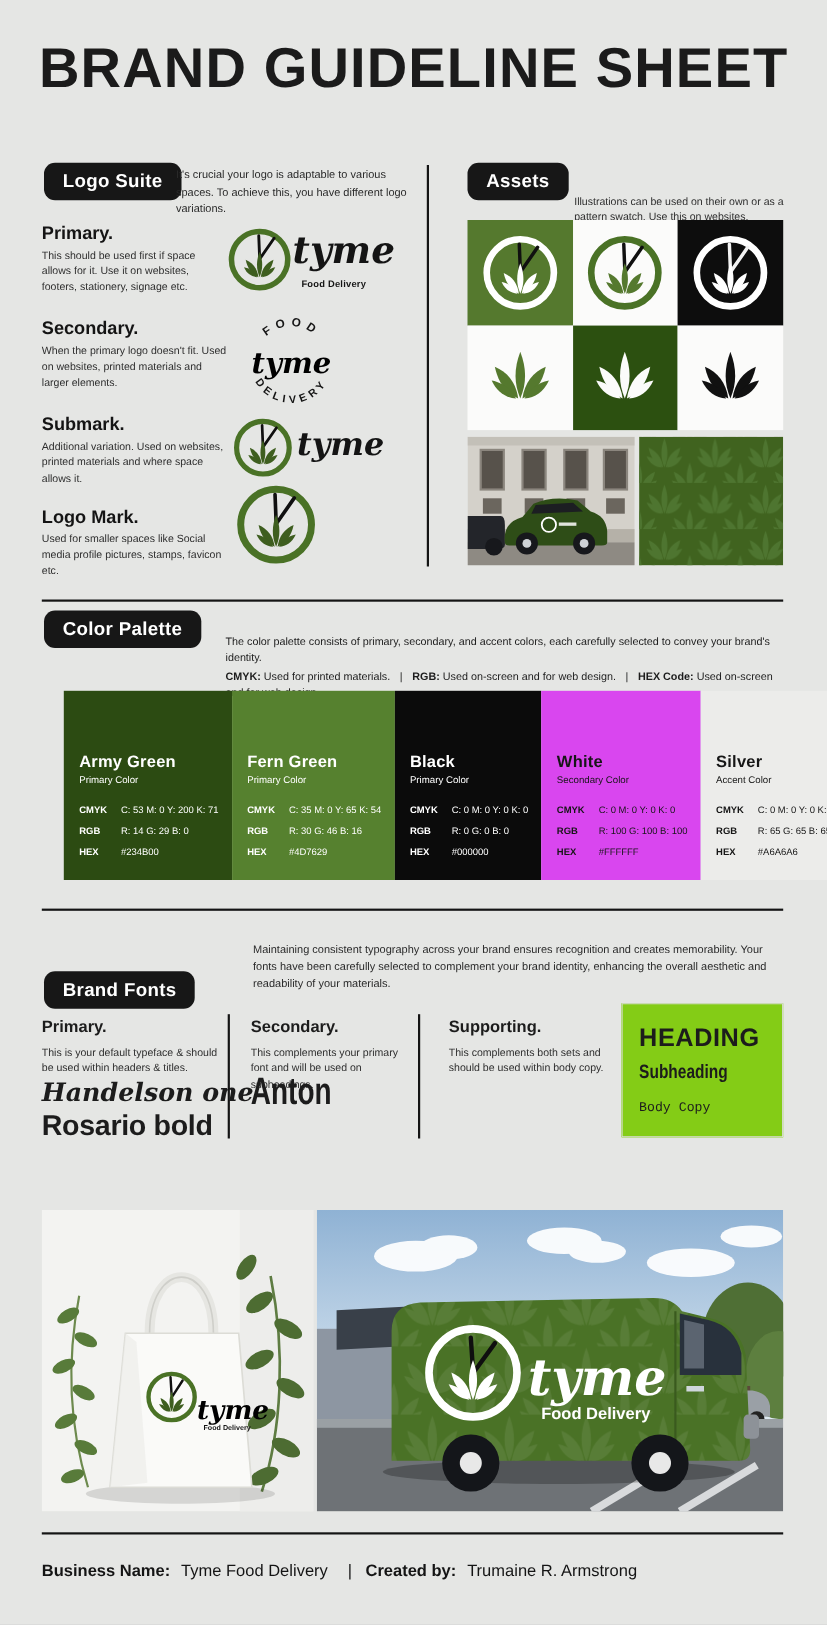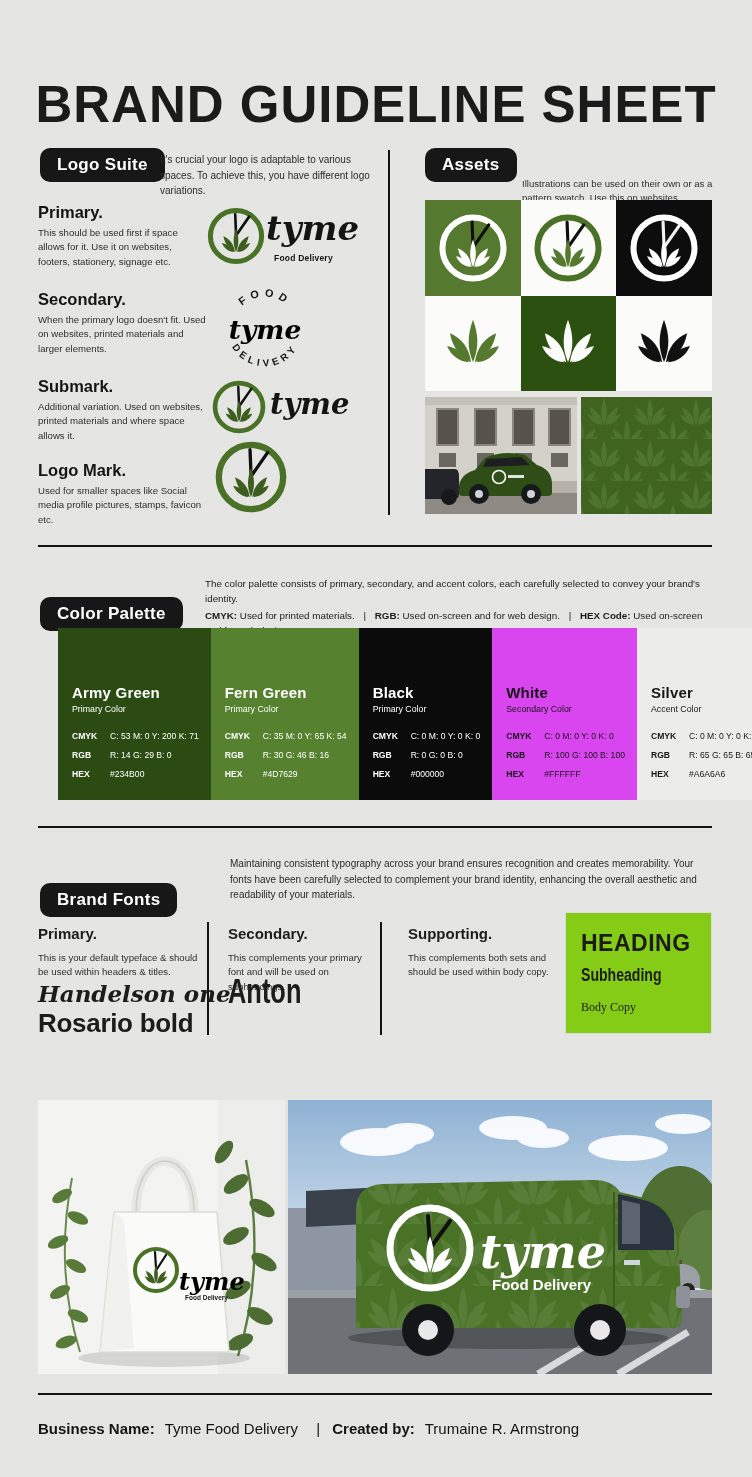--- a/index.html
+++ b/index.html
@@ -6,21 +6,21 @@
   *{box-sizing:border-box;}
   #page{
     position:relative;width:752px;height:1477px;margin:0 auto;
     background:#e5e6e4;overflow:hidden;
     font-family:"Liberation Sans",sans-serif;color:#1c1c1c;
   }
   .abs{position:absolute;}
   
   #main-title{
     top:32px;left:0;width:752px;text-align:center;
-    font-size:51px;font-weight:800;letter-spacing:1px;color:#1b1b1b;margin-top:43px;
+    font-size:51px;font-weight:800;letter-spacing:1px;color:#1b1b1b;
   }
   
   .pill{
     background:#171717;color:#fff;font-weight:700;font-size:17px;
     padding:7px 17px;border-radius:10px;display:inline-block;letter-spacing:.3px;
   }
   
   .copy{font-size:10px;line-height:1.55;color:#2a2a2a;}
   .copy-s{font-size:9.6px;line-height:1.5;color:#2e2e2e;}
   .item-h{font-size:16.5px;font-weight:800;color:#141414;}
@@ -46,21 +46,21 @@
   .card-light{color:#161616;}
   
   .fcol-h{font-size:15px;font-weight:800;}
   .sample-script{font-family:"DejaVu Serif",serif;font-style:italic;font-weight:bold;font-size:23px;}
   .sample-bold{font-size:26px;font-weight:800;letter-spacing:-.3px;}
   .sample-anton{font-size:31px;font-weight:800;display:inline-block;transform:scale(.82,1.12);transform-origin:left top;letter-spacing:0;}
   .sample-serif{font-family:"Liberation Serif",serif;font-size:26px;line-height:1.18;}
   #specimen{background:#84cc16;box-shadow:0 0 0 1px #dcdcda inset;padding:18px 16px;}
   #specimen .sp-head{font-size:23px;font-weight:800;letter-spacing:.5px;}
   #specimen .sp-sub{font-size:16px;font-weight:800;display:inline-block;transform:scale(.88,1.1);transform-origin:left top;margin-top:9px;}
-  #specimen .sp-body{font-family:Liberation Serif, serif;font-size:12px;margin-top:16px;}
+  #specimen .sp-body{font-family:Liberation Mono, monospace;font-size:12px;margin-top:16px;}
   
   #footer{font-size:15px;color:#141414;}
   #footer .b{font-weight:800;}
   #footer span{margin-right:6px;}
   svg{display:block;}
 </style>
 </head>
 <body>
 
 <svg width="0" height="0" style="position:absolute" aria-hidden="true">
@@ -209,21 +209,21 @@
     <rect x="83" y="78" width="16" height="3" fill="#ffffff" opacity="0.85"></rect>
   </svg>
 
   <svg class="abs" style="top:397px;left:581px;" width="131" height="117" viewBox="0 0 131 117">
     <rect width="131" height="117" fill="#40631f"></rect>
     <rect width="131" height="117" fill="url(#pat-lotus)"></rect>
   </svg>
 
   <div class="abs hline" style="top:545px;left:38px;width:674px;"></div>
 
-  <div class="abs" style="top:597px;left:40px;">
+  <div class="abs" style="top:555px;left:40px;">
     <span class="pill">Color Palette</span>
   </div>
   <div class="abs" style="top:577px;left:205px;width:508px;font-size:9.8px;line-height:1.5;">
     <div>The color palette consists of primary, secondary, and accent colors, each carefully selected to convey your brand's identity.</div>
     <div style="margin-top:3px;">
       <b>CMYK:</b>
       <span>Used for printed materials.</span>
       <span style="margin:0 6px;">|</span>
       <b>RGB:</b>
       <span>Used on-screen and for web design.</span>

